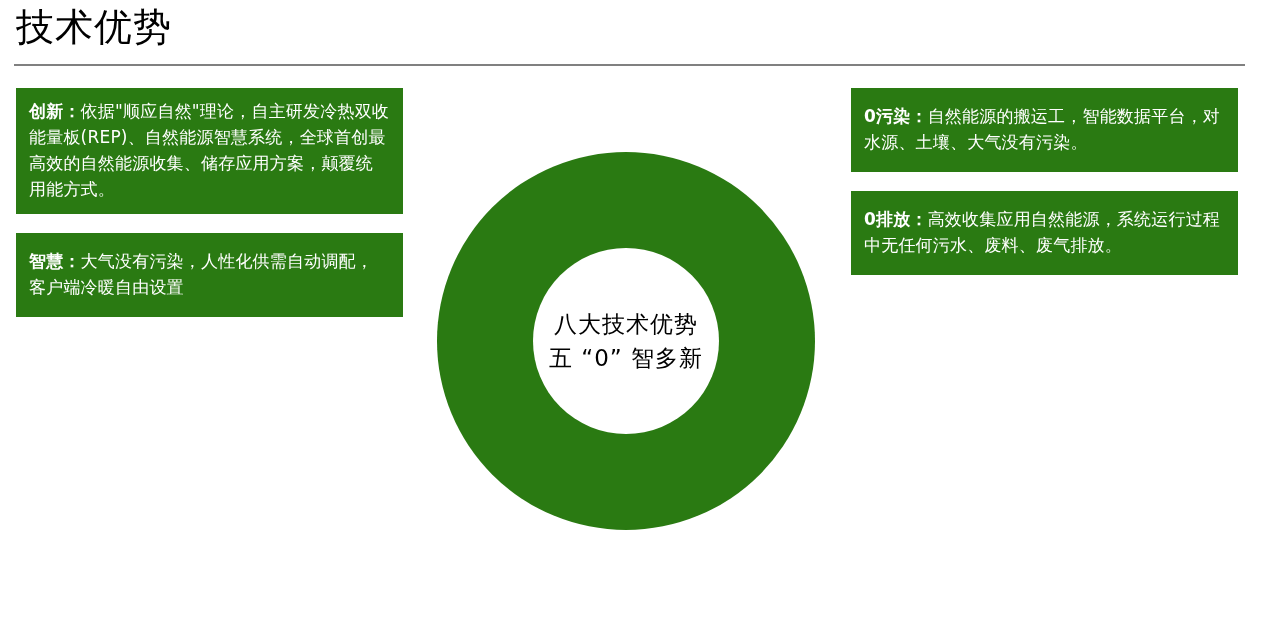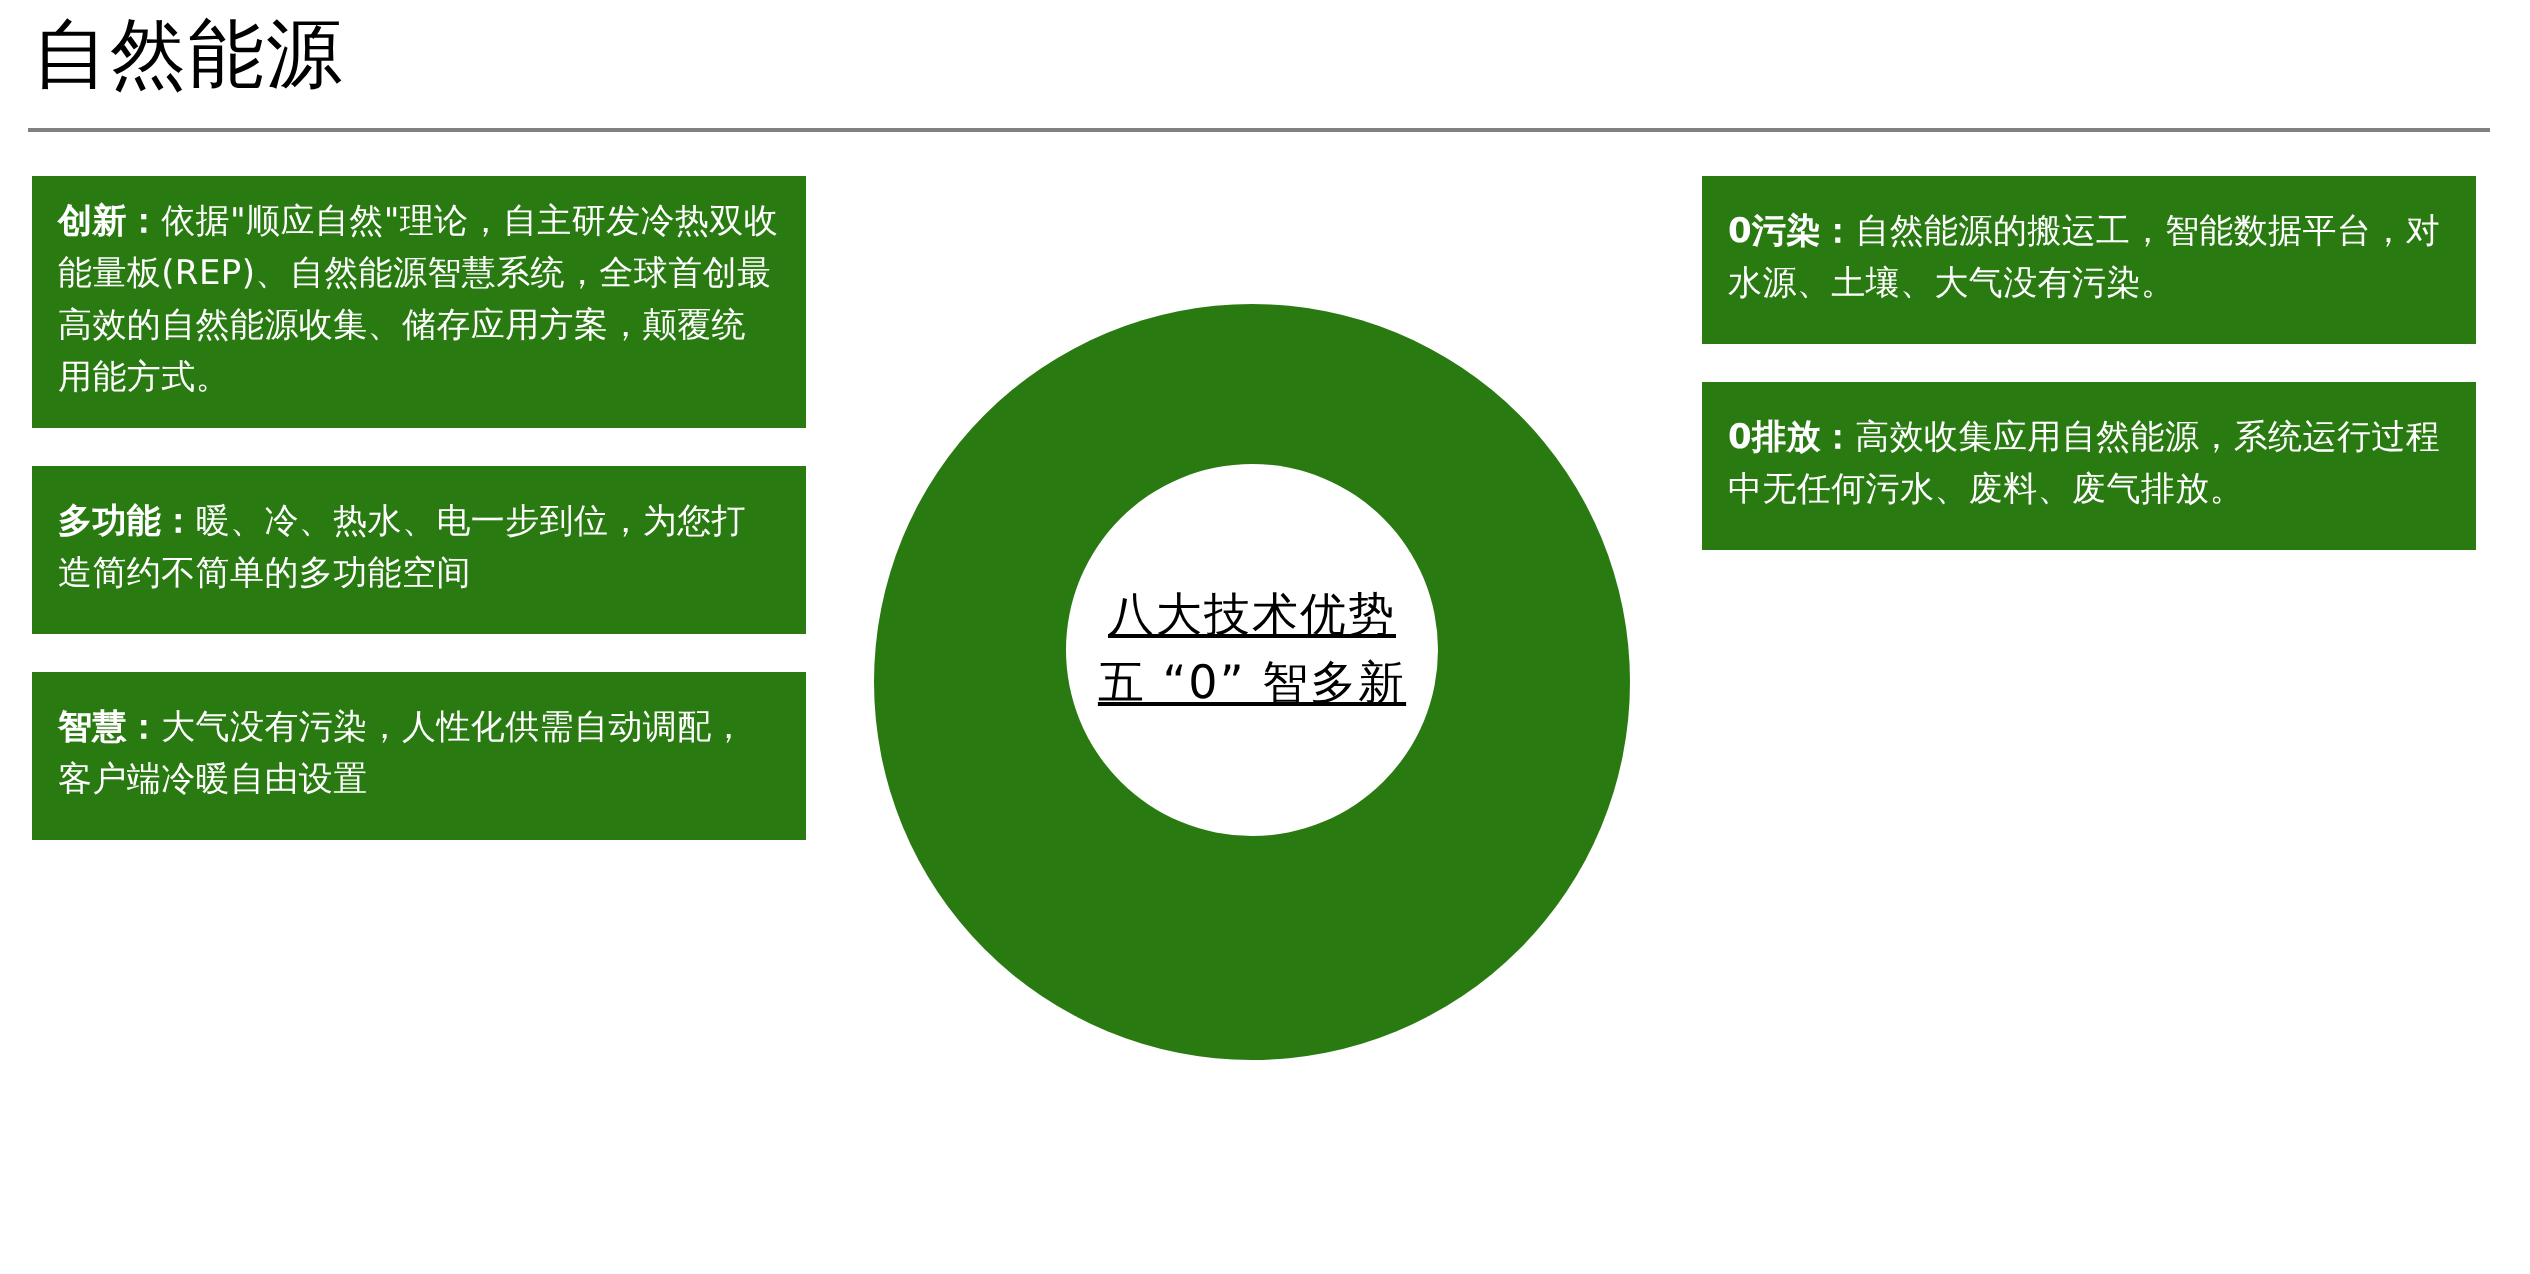--- a/index.html
+++ b/index.html
@@ -83,62 +83,56 @@
   }
   .donut-outer {
     position: absolute;
     inset: 0;
     border-radius: 50%;
     background: #2a7a12;
   }
   .donut-hole {
     position: absolute;
     left: 96px;
-    top: 80px;
+    top: 96px;
     width: 186px;
     height: 186px;
     border-radius: 50%;
     background: #ffffff;
     display: flex;
     flex-direction: column;
     align-items: center;
     justify-content: center;
-    text-decoration: underline;
   }
   .donut-hole .dline {
     color: #000000;
     font-size: 23px;
     line-height: 34px;
     font-weight: 400;
     white-space: nowrap;
     letter-spacing: 1px;
   }
 </style>
 </head>
 <body>
 
 <div id="page">
 
-  <div class="page-title">自然能源</div>
+  <div class="page-title">技术优势</div>
 
   <div class="title-rule"></div>
 
   <div class="col col-left">
 
     <div class="adv-card h-4line">
       <div class="card-text">
         <span class="lead">创新：</span><span>依据"顺应自然"理论，自主研发冷热双收能量板(REP)、自然能源智慧系统，全球首创最高效的自然能源收集、储存应用方案，颠覆统用能方式。</span>
       </div>
     </div>
 
-    <div class="adv-card h-3line">
-      <div class="card-text">
-        <span class="lead">多功能：</span><span>暖、冷、热水、电一步到位，为您打造简约不简单的多功能空间</span>
-      </div>
-    </div>
 
     <div class="adv-card h-3line">
       <div class="card-text">
         <span class="lead">智慧：</span><span>大气没有污染，人性化供需自动调配，客户端冷暖自由设置</span>
       </div>
     </div>
 
   </div>
 
   <div class="donut-wrap">

